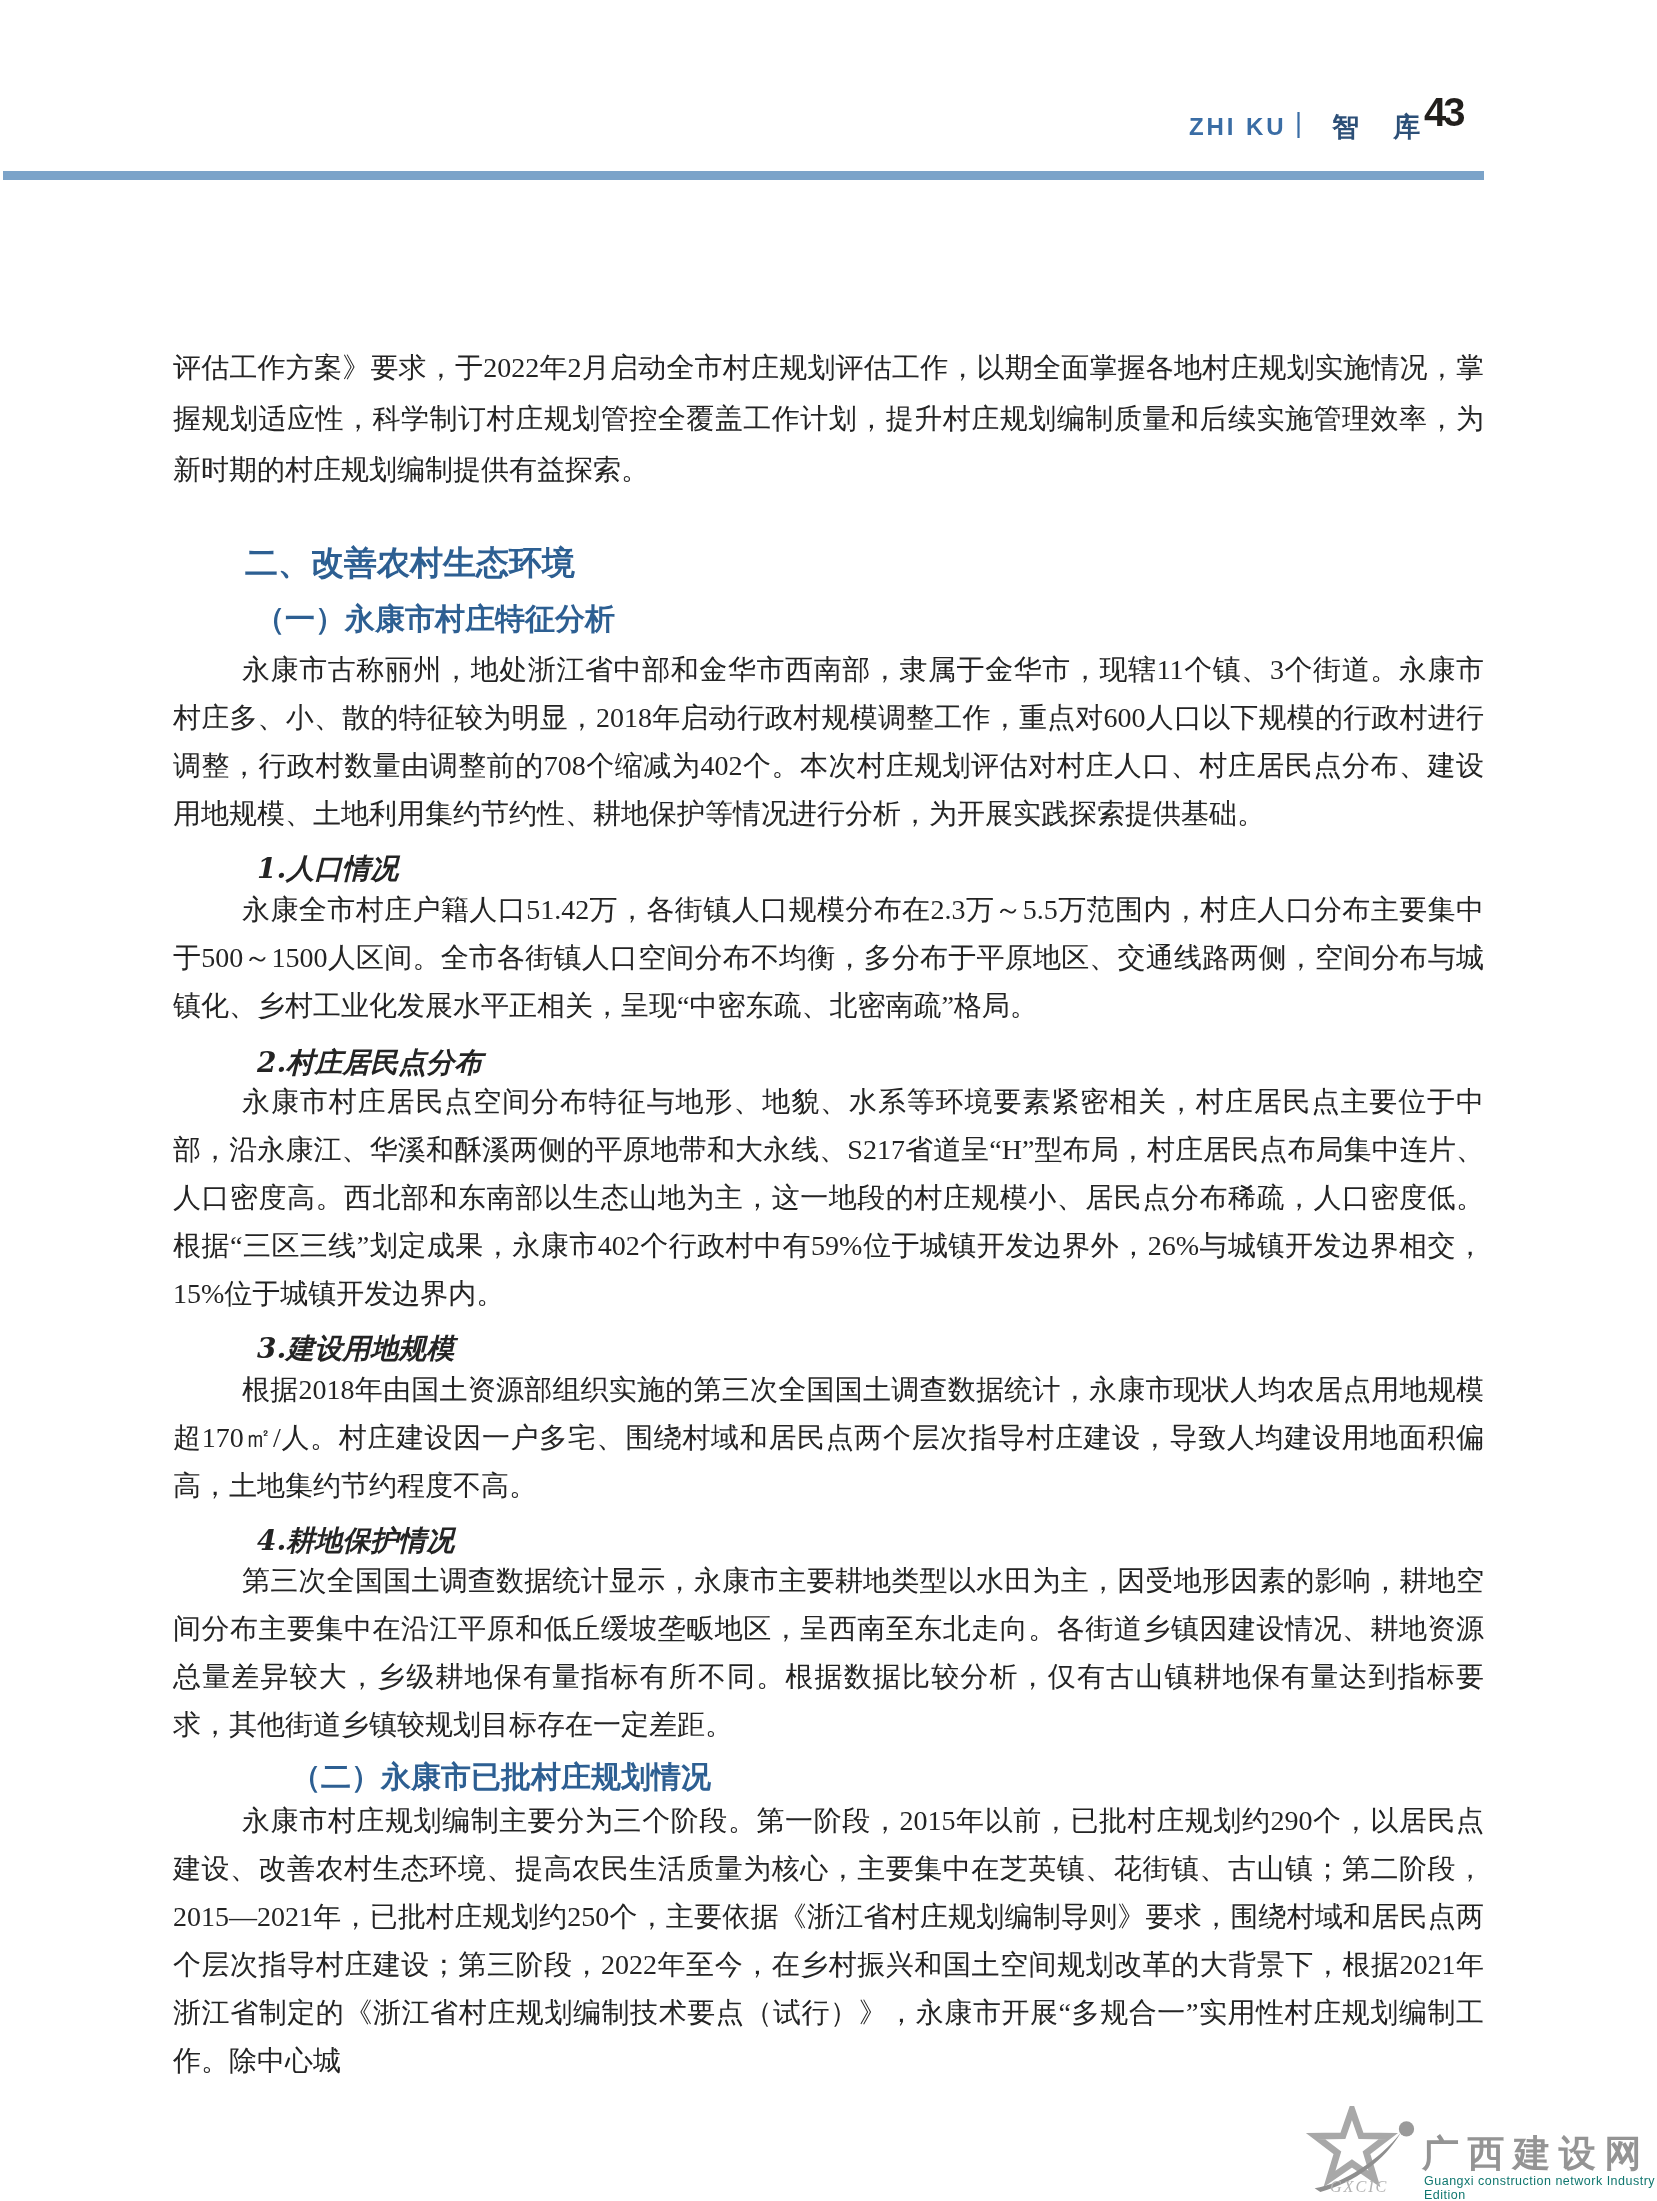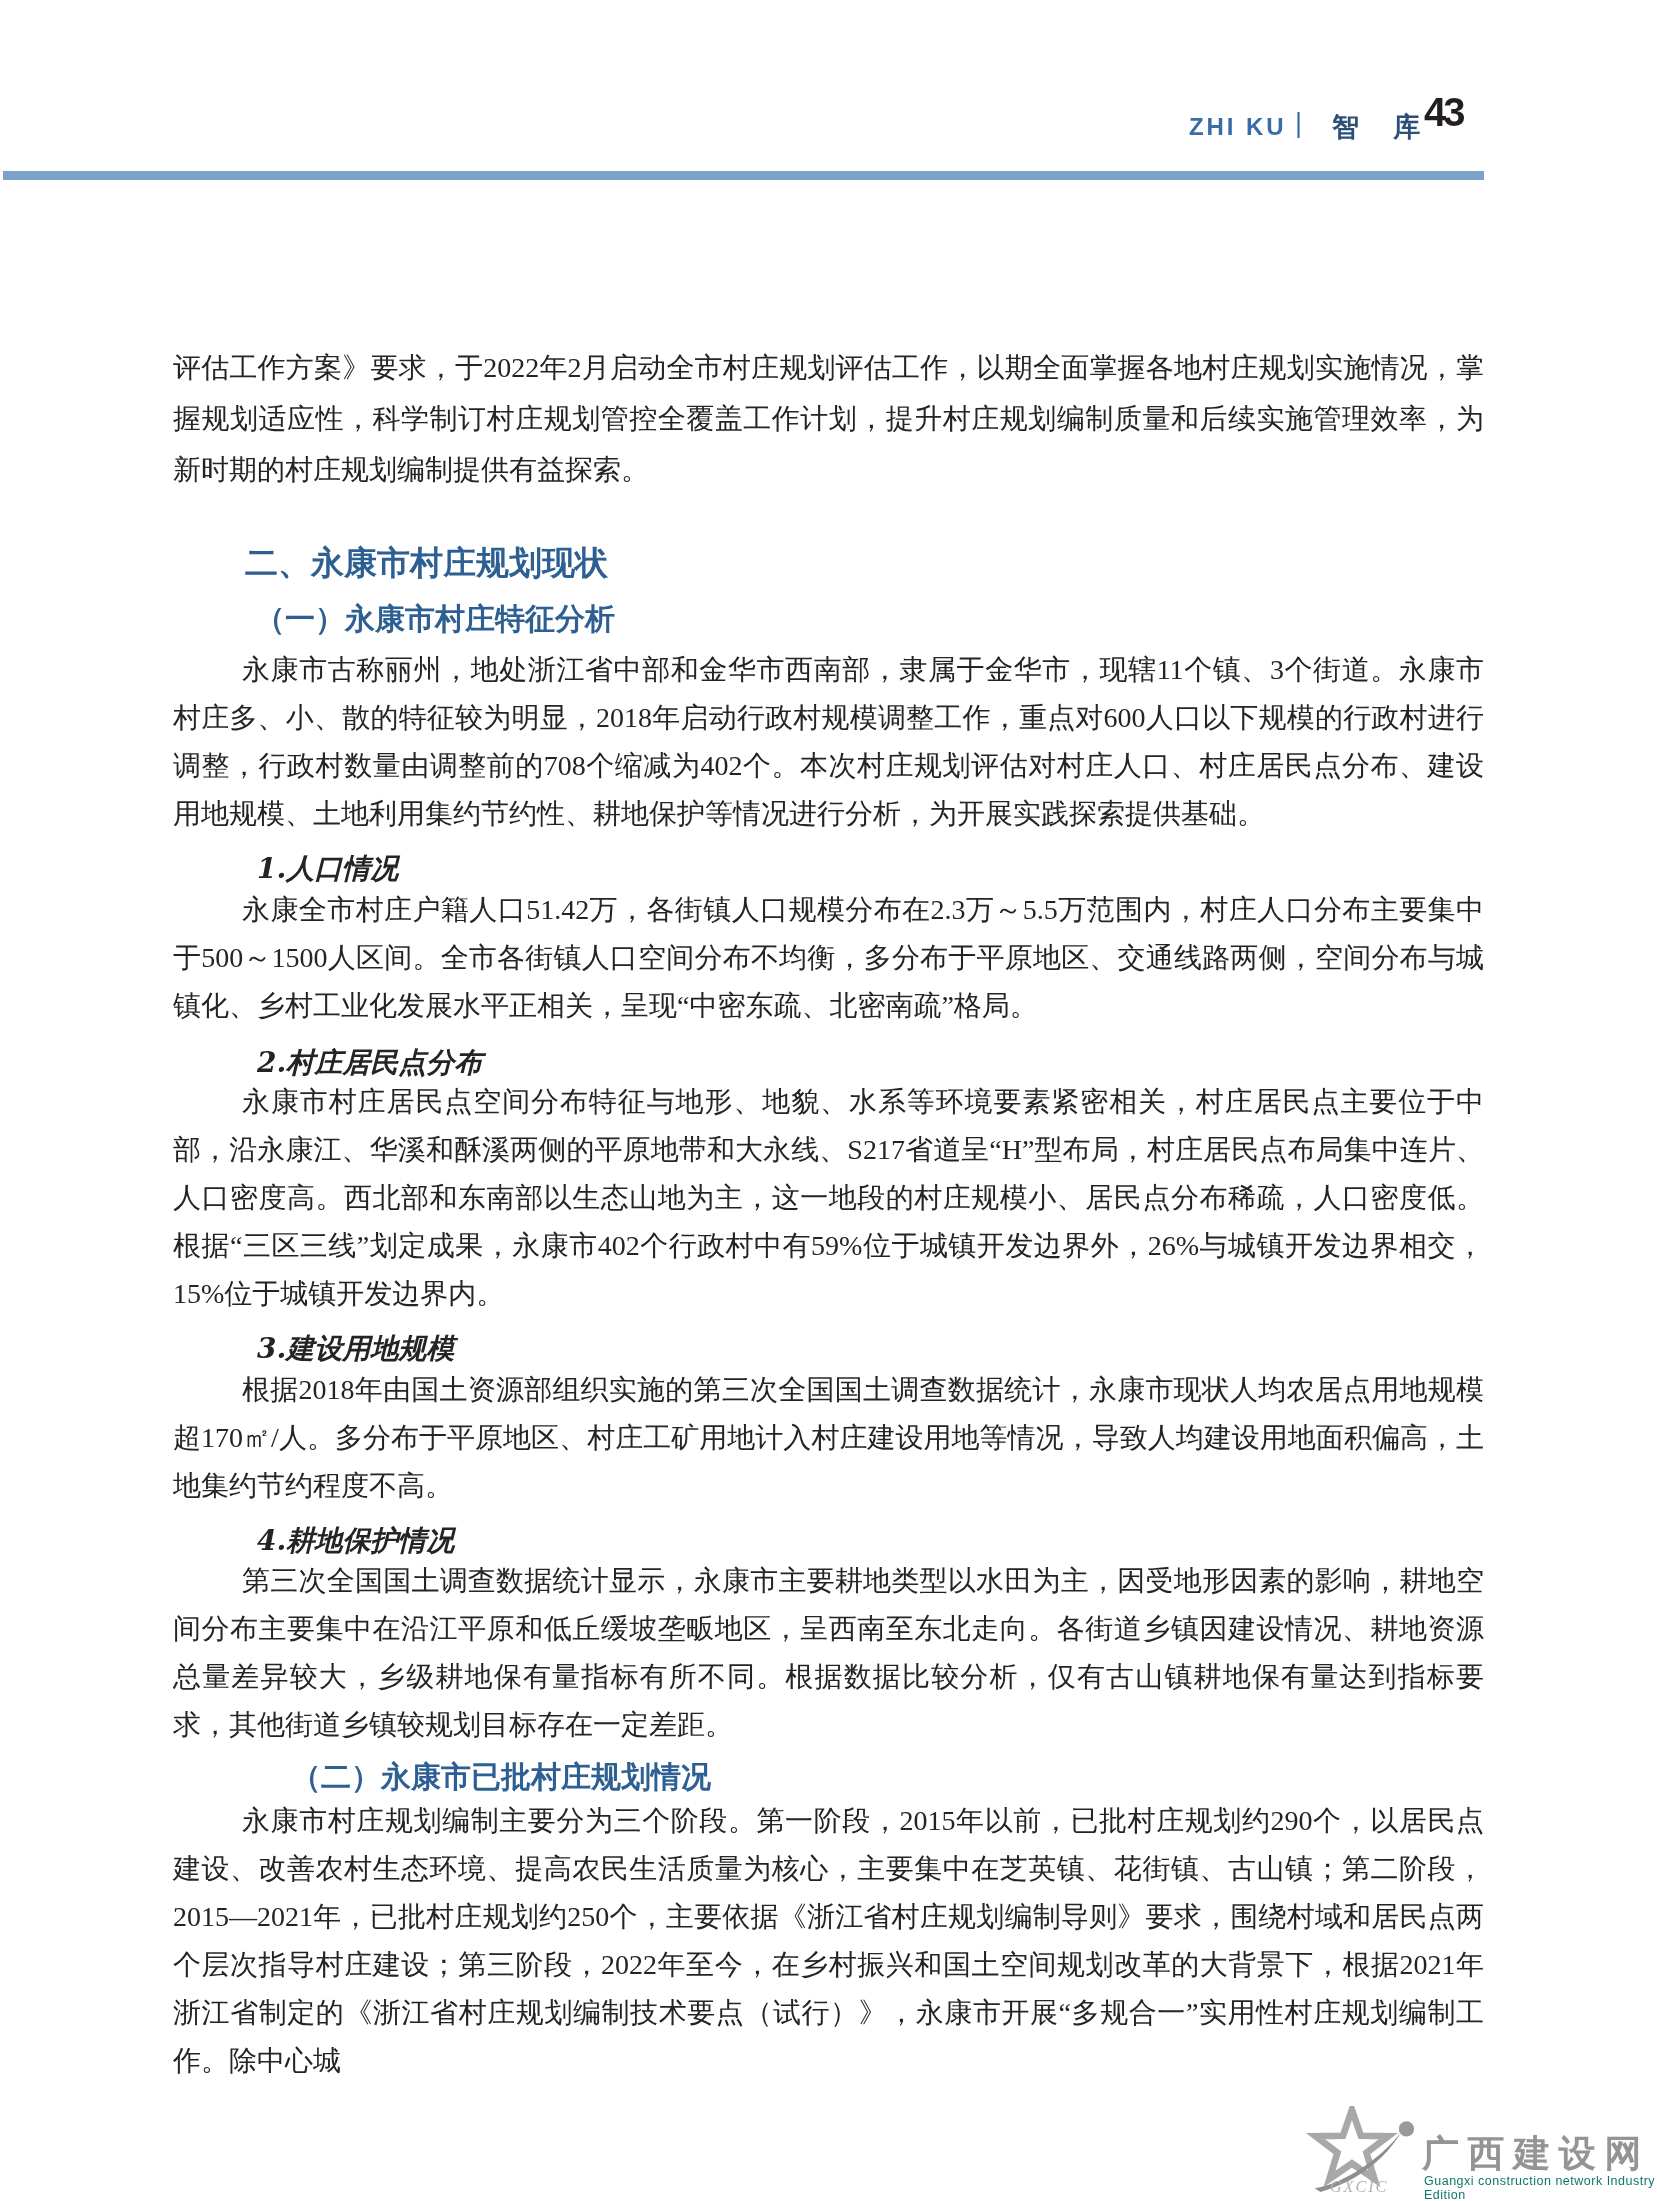--- a/index.html
+++ b/index.html
@@ -106,33 +106,33 @@
     <span class="hdr-latin">ZHI KU</span>
     <span class="hdr-sep">|</span>
     <span class="hdr-cn">智 库</span>
     <span class="hdr-page-num">43</span>
     <div class="hdr-rule"></div>
   </div>
 
   <main>
     <p class="par par-first">评估工作方案》要求，于2022年2月启动全市村庄规划评估工作，以期全面掌握各地村庄规划实施情况，掌握规划适应性，科学制订村庄规划管控全覆盖工作计划，提升村庄规划编制质量和后续实施管理效率，为新时期的村庄规划编制提供有益探索。</p>
 
-    <h2 class="sec-h2">二、永康市村庄规划现状</h2>
+    <h2 class="sec-h2">二、改善农村生态环境</h2>
 
     <h3 class="sec-h3 sec-h3-a">（一）永康市村庄特征分析</h3>
     <p class="par par-sub1">永康市古称丽州，地处浙江省中部和金华市西南部，隶属于金华市，现辖11个镇、3个街道。永康市村庄多、小、散的特征较为明显，2018年启动行政村规模调整工作，重点对600人口以下规模的行政村进行调整，行政村数量由调整前的708个缩减为402个。本次村庄规划评估对村庄人口、村庄居民点分布、建设用地规模、土地利用集约节约性、耕地保护等情况进行分析，为开展实践探索提供基础。</p>
 
     <h4 class="item-h4 item-h4-1">1.人口情况</h4>
     <p class="par par-item1">永康全市村庄户籍人口51.42万，各街镇人口规模分布在2.3万～5.5万范围内，村庄人口分布主要集中于500～1500人区间。全市各街镇人口空间分布不均衡，多分布于平原地区、交通线路两侧，空间分布与城镇化、乡村工业化发展水平正相关，呈现“中密东疏、北密南疏”格局。</p>
 
     <h4 class="item-h4 item-h4-2">2.村庄居民点分布</h4>
     <p class="par par-item2">永康市村庄居民点空间分布特征与地形、地貌、水系等环境要素紧密相关，村庄居民点主要位于中部，沿永康江、华溪和酥溪两侧的平原地带和大永线、S217省道呈“H”型布局，村庄居民点布局集中连片、人口密度高。西北部和东南部以生态山地为主，这一地段的村庄规模小、居民点分布稀疏，人口密度低。根据“三区三线”划定成果，永康市402个行政村中有59%位于城镇开发边界外，26%与城镇开发边界相交，15%位于城镇开发边界内。</p>
 
     <h4 class="item-h4 item-h4-3">3.建设用地规模</h4>
-    <p class="par par-item3">根据2018年由国土资源部组织实施的第三次全国国土调查数据统计，永康市现状人均农居点用地规模超170㎡/人。多分布于平原地区、村庄工矿用地计入村庄建设用地等情况，导致人均建设用地面积偏高，土地集约节约程度不高。</p>
+    <p class="par par-item3">根据2018年由国土资源部组织实施的第三次全国国土调查数据统计，永康市现状人均农居点用地规模超170㎡/人。村庄建设因一户多宅、围绕村域和居民点两个层次指导村庄建设，导致人均建设用地面积偏高，土地集约节约程度不高。</p>
 
     <h4 class="item-h4 item-h4-4">4.耕地保护情况</h4>
     <p class="par par-item4">第三次全国国土调查数据统计显示，永康市主要耕地类型以水田为主，因受地形因素的影响，耕地空间分布主要集中在沿江平原和低丘缓坡垄畈地区，呈西南至东北走向。各街道乡镇因建设情况、耕地资源总量差异较大，乡级耕地保有量指标有所不同。根据数据比较分析，仅有古山镇耕地保有量达到指标要求，其他街道乡镇较规划目标存在一定差距。</p>
 
     <h3 class="sec-h3 sec-h3-b">（二）永康市已批村庄规划情况</h3>
     <p class="par par-sub2">永康市村庄规划编制主要分为三个阶段。第一阶段，2015年以前，已批村庄规划约290个，以居民点建设、改善农村生态环境、提高农民生活质量为核心，主要集中在芝英镇、花街镇、古山镇；第二阶段，2015—2021年，已批村庄规划约250个，主要依据《浙江省村庄规划编制导则》要求，围绕村域和居民点两个层次指导村庄建设；第三阶段，2022年至今，在乡村振兴和国土空间规划改革的大背景下，根据2021年浙江省制定的《浙江省村庄规划编制技术要点（试行）》，永康市开展“多规合一”实用性村庄规划编制工作。除中心城</p>
   </main>
 
   <div>
     <svg class="logo-svg" width="125" height="88" viewBox="0 0 130 92" aria-hidden="true">

